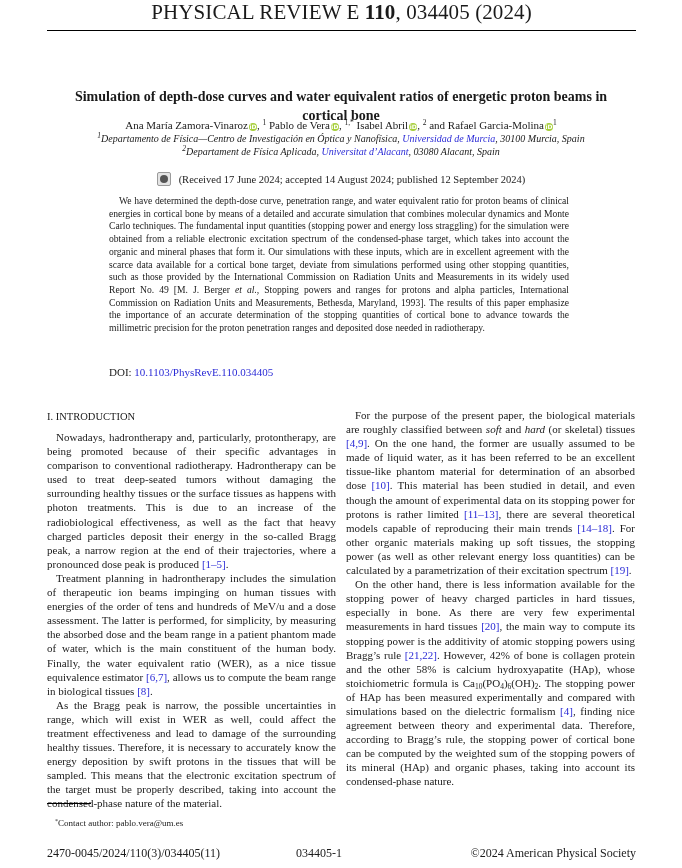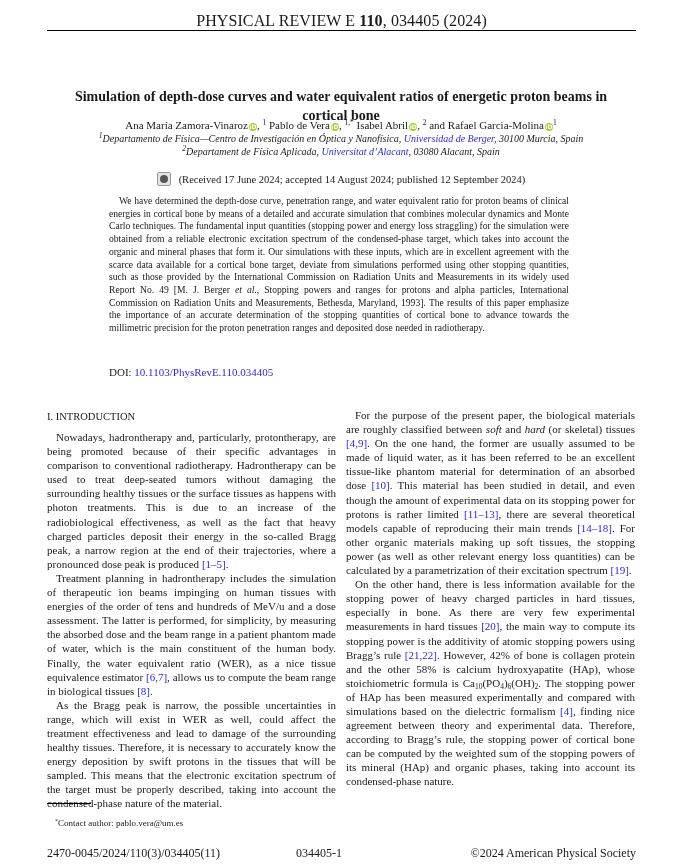--- a/index.html
+++ b/index.html
@@ -2,22 +2,22 @@
 <html><head>
 <meta charset="utf-8">
 <style>
   html, body { margin: 0; padding: 0; background: #ffffff; }
   body {
     width: 682px; height: 868px; position: relative; overflow: hidden;
     font-family: "Liberation Serif", "DejaVu Serif", serif;
     color: #1a1a1a;
   }
   .header {
-    position: absolute; left: 47px; top: 12px; width: 589px;
-    text-align: center; font-size: 16px; letter-spacing: 0.1px;
+    position: absolute; left: 47px; top: 0; width: 589px;
+    text-align: center; font-size: 21px; letter-spacing: 0.1px;
   }
   .header-rule {
     position: absolute; left: 47px; top: 30px; width: 589px; height: 0;
     border-top: 1.2px solid #000;
   }
   .title {
     position: absolute; left: 60px; top: 88px; width: 562px;
     text-align: center; font-weight: bold; font-size: 14px; line-height: 18.5px;
   }
   .authors {
@@ -96,21 +96,21 @@
 
 <div class="title">Simulation of depth-dose curves and water equivalent ratios of energetic proton beams in cortical bone</div>
 
 <div class="authors">
   <span>Ana María Zamora-Vinaroz</span><span class="orcid">iD</span><span>, </span><sup>1</sup>
   <span>Pablo de Vera</span><span class="orcid">iD</span><span>, </span><sup>1,*</sup>
   <span>Isabel Abril</span><span class="orcid">iD</span><span>, </span><sup>2</sup><span> and </span><span>Rafael Garcia-Molina</span><span class="orcid">iD</span><sup>1</sup>
 </div>
 
 <div class="affil affil1">
-  <sup>1</sup><span>Departamento de Física—Centro de Investigación en Óptica y Nanofísica, </span><span class="link">Universidad de Berger</span><span>, 30100 Murcia, Spain</span>
+  <sup>1</sup><span>Departamento de Física—Centro de Investigación en Óptica y Nanofísica, </span><span class="link">Universidad de Murcia</span><span>, 30100 Murcia, Spain</span>
 </div>
 <div class="affil affil2">
   <sup>2</sup><span>Departament de Física Aplicada, </span><span class="link">Universitat d’Alacant</span><span>, 03080 Alacant, Spain</span>
 </div>
 
 <div class="received">
   <span class="cfu-icon"></span><span>(Received 17 June 2024; accepted 14 August 2024; published 12 September 2024)</span>
 </div>
 
 <div class="abstract">

